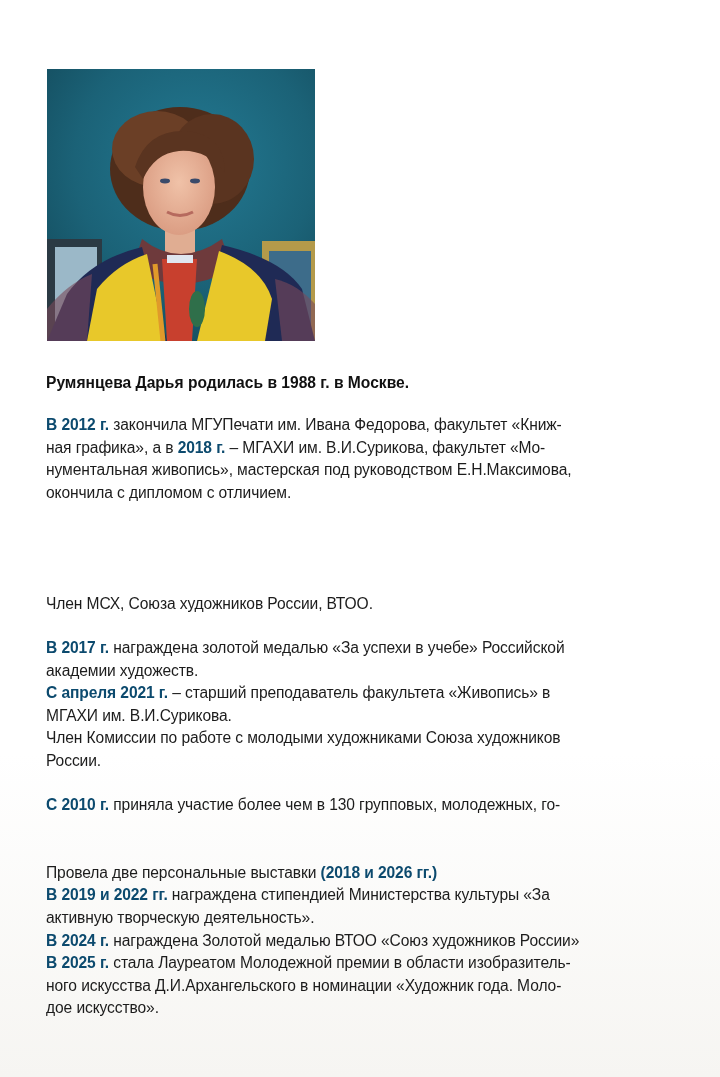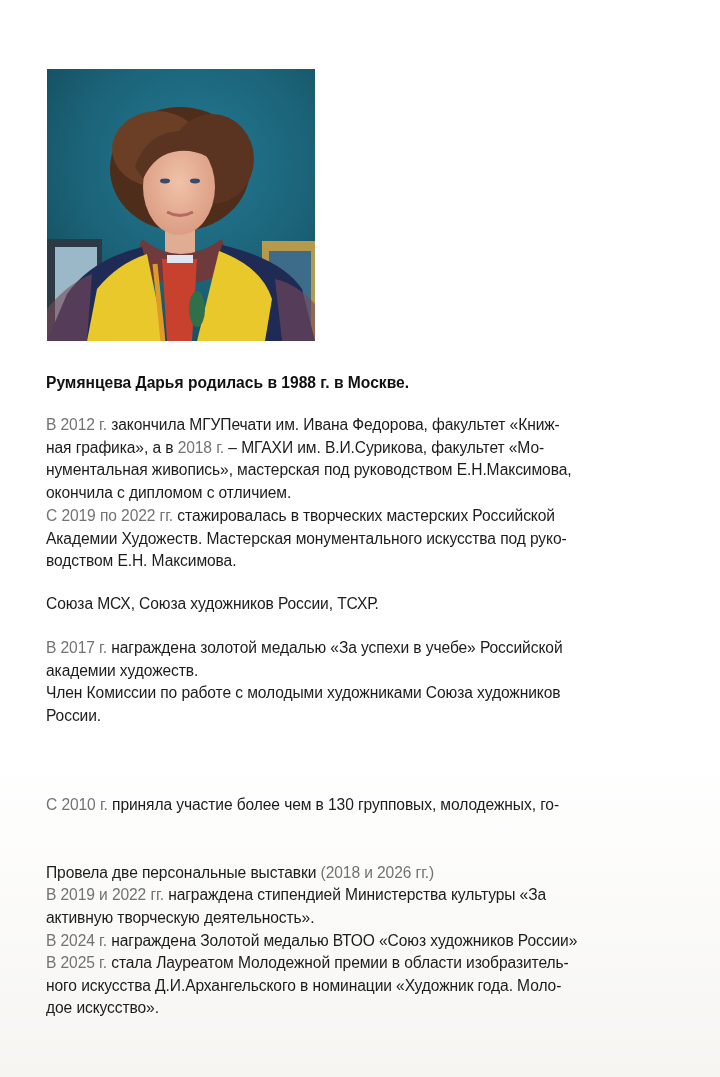--- a/index.html
+++ b/index.html
@@ -37,21 +37,21 @@
   .text {
     position: absolute;
     left: 46px;
     width: 630px;
     font-size: 15.6px;
     line-height: 22.6px;
     text-align: justify;
     letter-spacing: -0.1px;
     transform-origin: left top;
   }
-  .text b { font-weight: normal; color: #737373; }
+  .text b { font-weight: bold; color: #0c4a6e; }
   .p {
     margin: 0;
   }
   .title-line {
     position: absolute;
     left: 46px;
     top: 366px;
     font-size: 15.6px;
     font-weight: bold;
     color: #111;
@@ -126,36 +126,33 @@
 
   <div class="text" id="block1">
     <div class="p">
       <b>В 2012 г.</b><span> закончила МГУПечати им. Ивана Федорова, факультет «Книж-</span><br>
       <span>ная графика», а в </span><b>2018 г.</b><span> – МГАХИ им. В.И.Сурикова, факультет «Мо-</span><br>
       <span>нументальная живопись», мастерская под руководством Е.Н.Максимова,</span><br>
       <span class="last-line">окончила с дипломом с отличием.</span>
     </div>
   </div>
 
-  <div class="text" id="block2">
-    <div class="p">
-      <b>С 2019 по 2022 гг.</b><span> стажировалась в творческих мастерских Российской</span><br>
-      <span>Академии Художеств. Мастерская монументального искусства под руко-</span><br>
-      <span>водством Е.Н. Максимова.</span>
-    </div>
-  </div>
 
   <div class="text" id="block3">
-    <div class="p">Союза МСХ, Союза художников России, ТСХР.</div>
+    <div class="p">Член МСХ, Союза художников России, ВТОО.</div>
   </div>
 
   <div class="text" id="block4">
     <div class="p">
       <b>В 2017 г.</b><span> награждена золотой медалью «За успехи в учебе» Российской</span><br>
       <span>академии художеств.</span>
+    </div>
+    <div class="p">
+      <b>С апреля 2021 г.</b><span> – старший преподаватель факультета «Живопись» в</span><br>
+      <span>МГАХИ им. В.И.Сурикова.</span>
     </div>
     <div class="p">
       <span>Член Комиссии по работе с молодыми художниками Союза художников</span><br>
       <span>России.</span>
     </div>
   </div>
 
   <div class="text" id="block5">
     <div class="p">
       <b>С 2010 г.</b><span> приняла участие более чем в 130 групповых, молодежных, го-</span><br>

